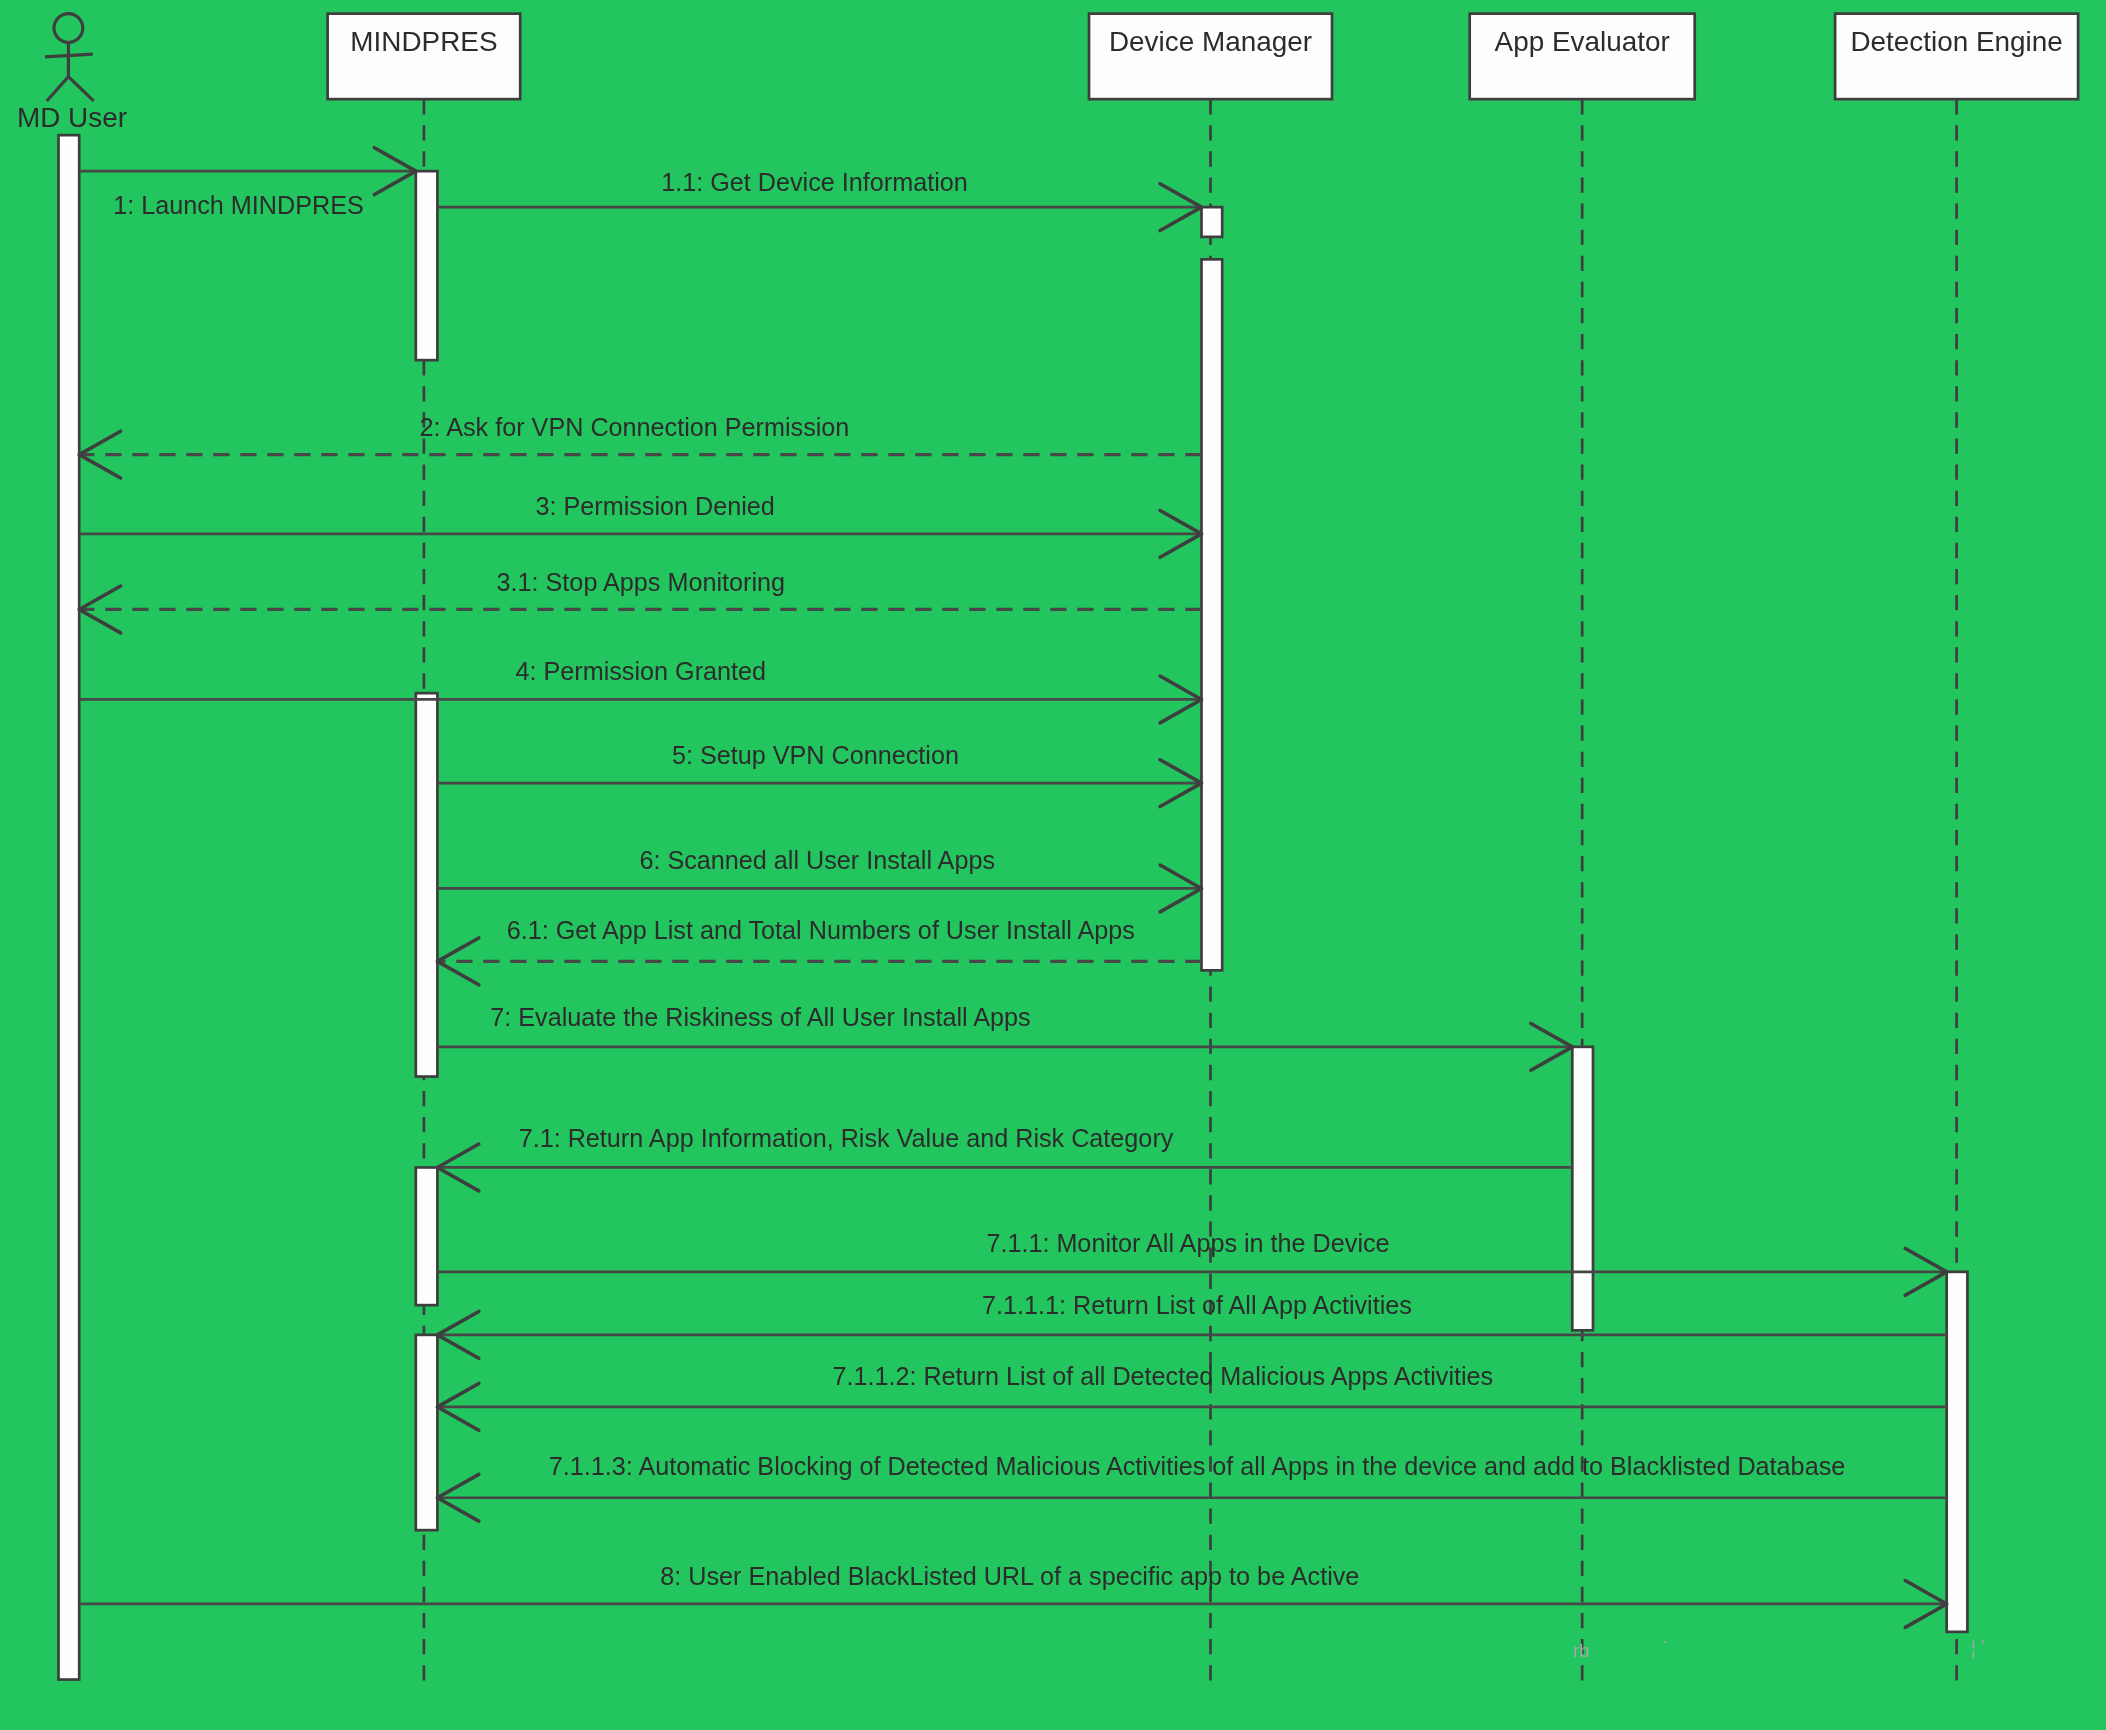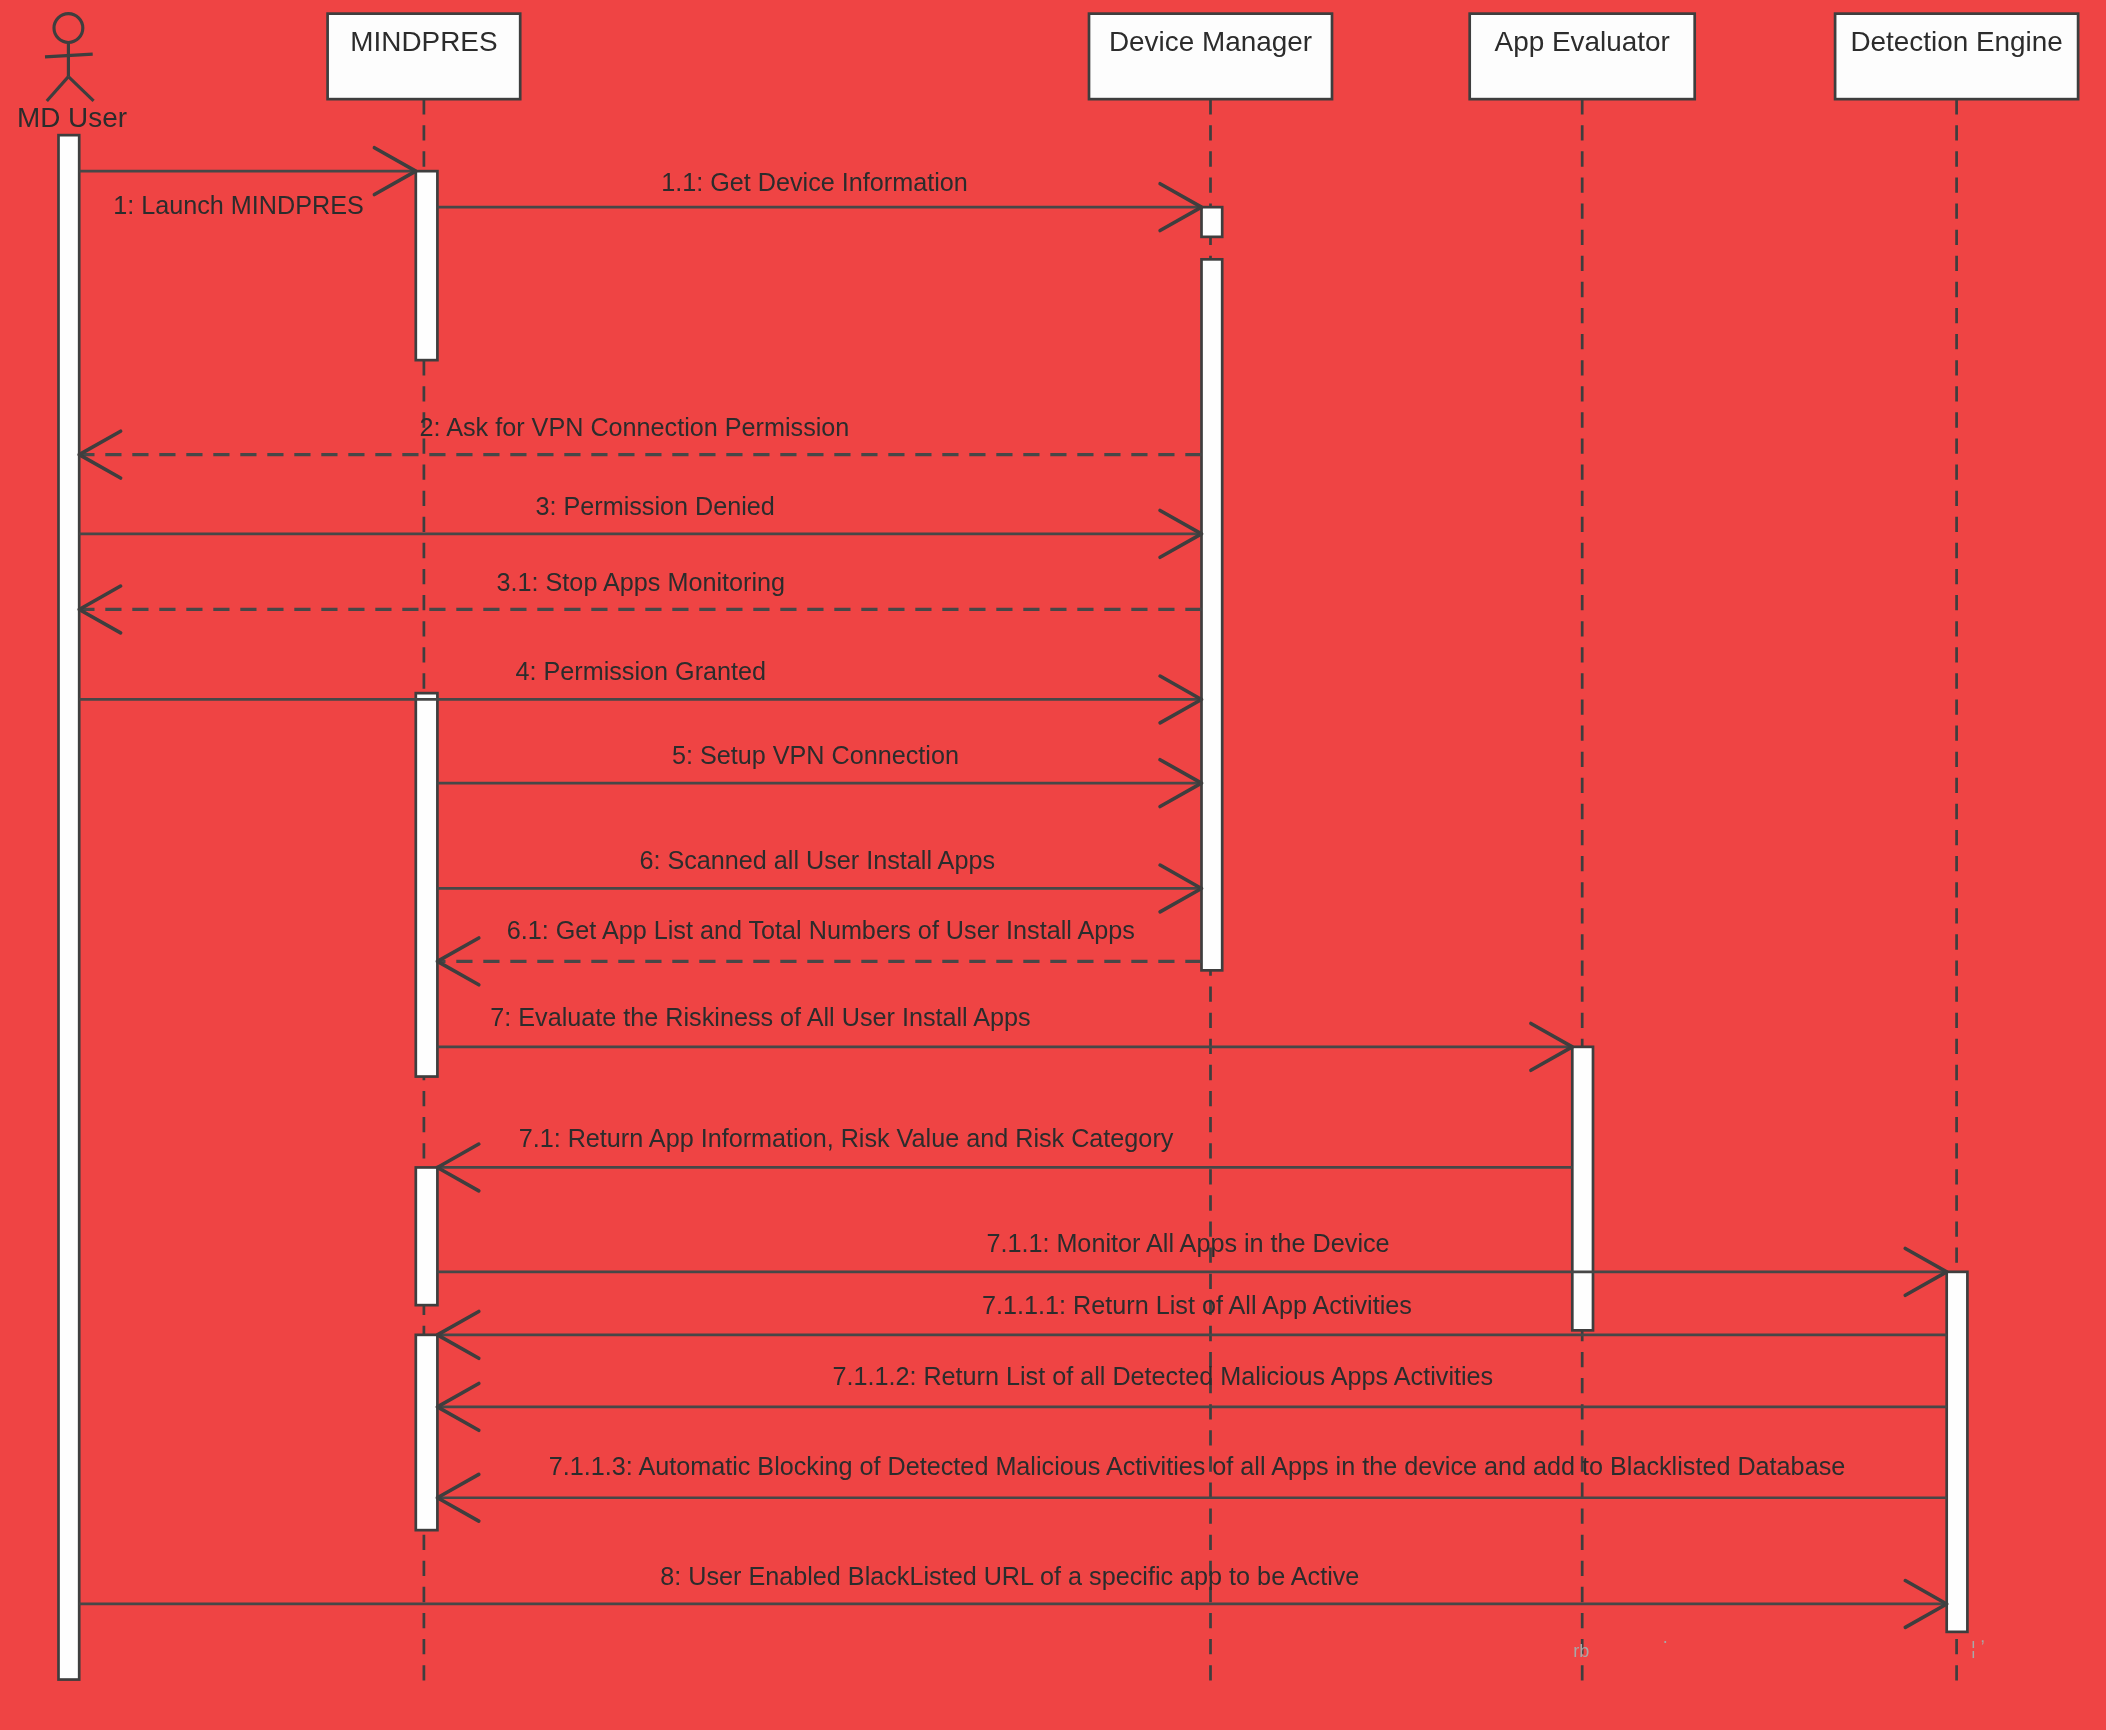--- a/index.html
+++ b/index.html
@@ -14,21 +14,21 @@
   .mline{stroke:#474747;stroke-width:3;fill:none;}
   .mline.dashed{stroke-dasharray:18 12;stroke-width:3.5;}
   .ahead{stroke:#3e3e3e;stroke-width:4;fill:none;stroke-linecap:round;}
   .mlabel{font-size:28px;fill:var(--text,#2d2d2d);}
   .alabel{font-size:31px;fill:var(--text,#2c2c2c);}
   .artifact{font-size:20px;fill:#a8a8a8;}
 </style>
 </head>
 <body>
 
-<div class="stage" style="background: #ef4444;">
+<div class="stage" style="background: #22c55e;">
   <svg id="seq-svg" width="2106" height="1731" viewBox="0 0 2340 1923">
       <line x1="471" y1="110" x2="471" y2="1872" class="dash"></line>
       <rect x="364" y="15" width="214" height="95" class="hbox"></rect>
       <text x="471" y="57" text-anchor="middle" class="htext">MINDPRES</text>
       <line x1="1345" y1="110" x2="1345" y2="1872" class="dash"></line>
       <rect x="1210" y="15" width="270" height="95" class="hbox"></rect>
       <text x="1345" y="57" text-anchor="middle" class="htext">Device Manager</text>
       <line x1="1758" y1="110" x2="1758" y2="1872" class="dash"></line>
       <rect x="1633" y="15" width="250" height="95" class="hbox"></rect>
       <text x="1758" y="57" text-anchor="middle" class="htext">App Evaluator</text>

